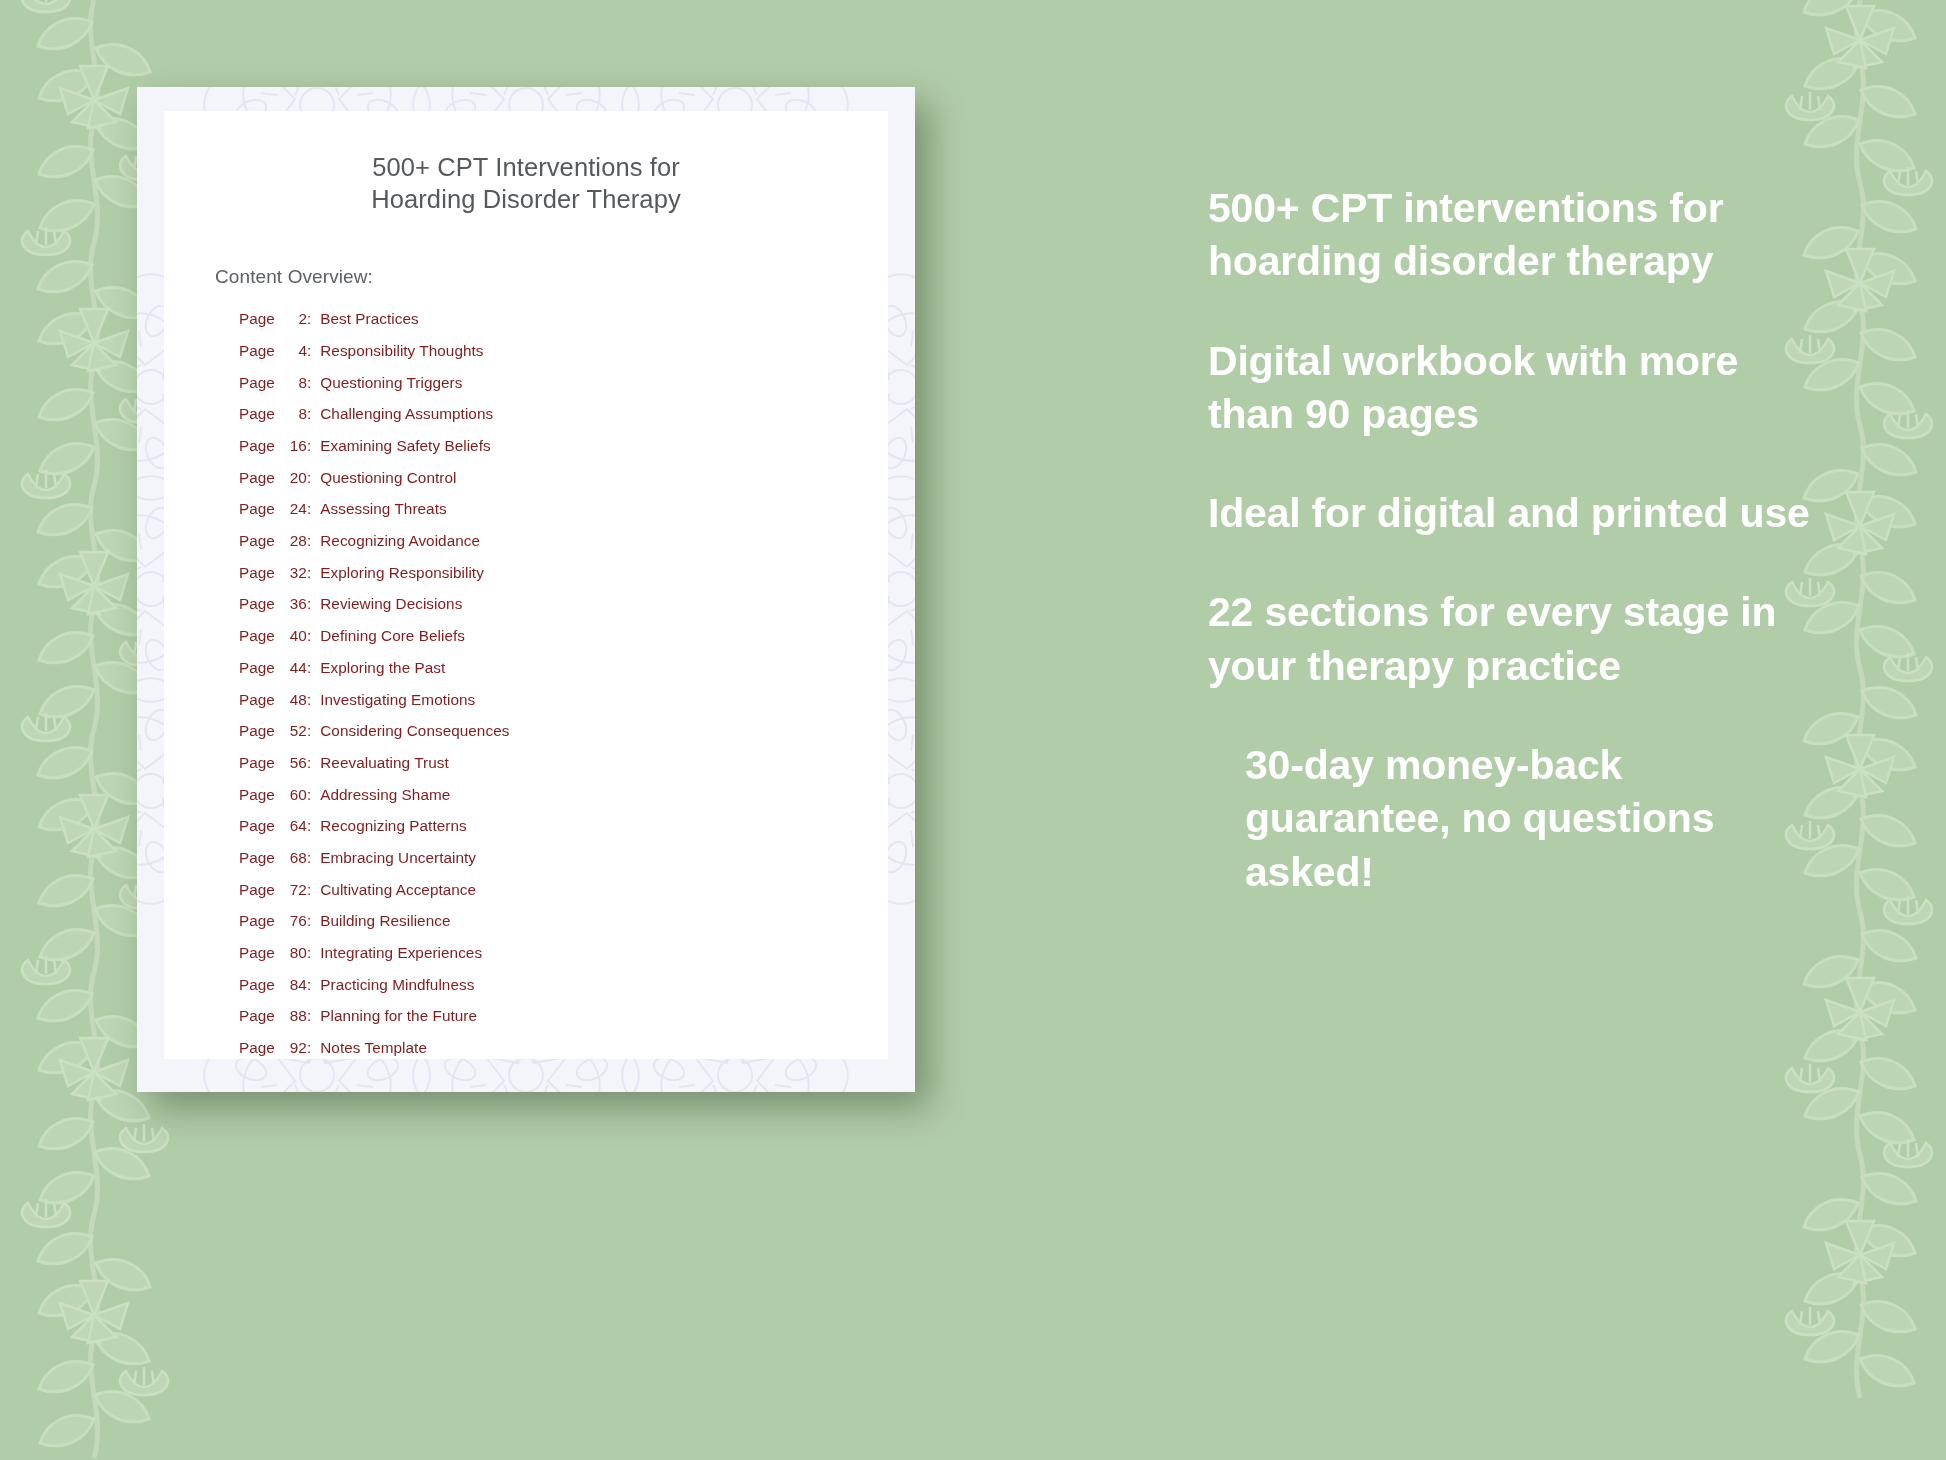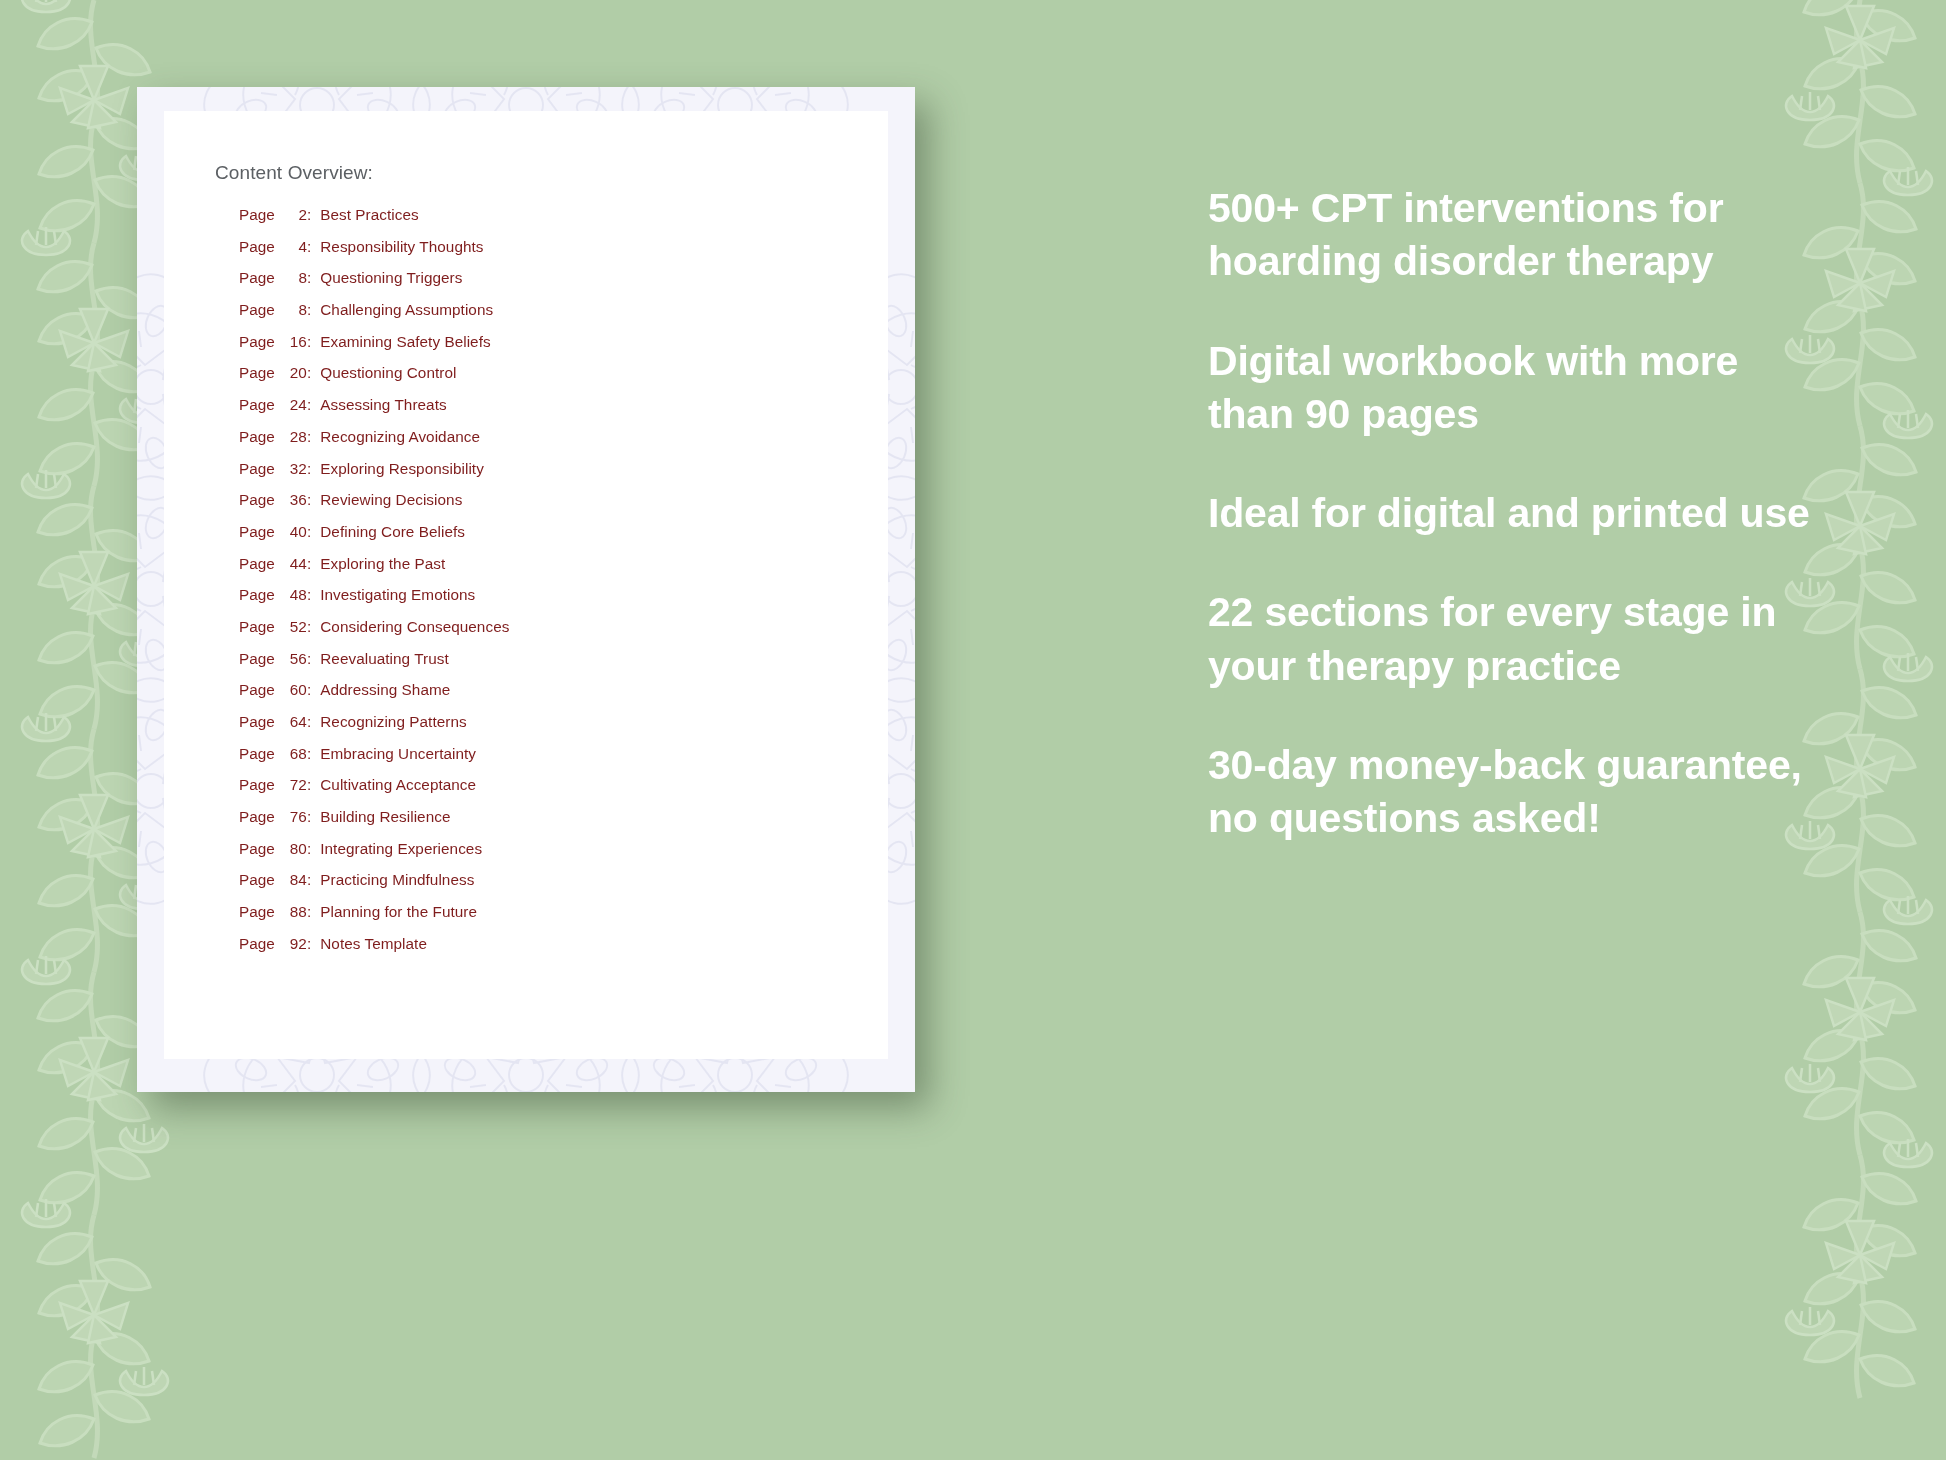--- a/index.html
+++ b/index.html
@@ -109,21 +109,21 @@
     width: 620px;
   }
   .marketing-line {
     color: #ffffff;
     font-size: 41px;
     font-weight: 700;
     line-height: 1.30;
     margin: 0 0 46px 0;
     letter-spacing: -0.2px;
   }
-  .marketing-line:last-child { margin-bottom: 0; }
+  .marketing-line:last-child { margin-bottom: 0; margin-left: 37px; }
 </style>
 </head>
 <body>
 
 <svg class="vine vine-left" viewBox="0 0 200 1460" preserveAspectRatio="none" aria-hidden="true">
   <defs>
     <g id="vine-unit">
       <path d="M100 0 C 88 40, 112 80, 100 120 C 88 160, 112 200, 100 243" fill="none" stroke="#d2e4c9" stroke-width="5"></path>
 
       <path d="M98 22 C 72 12, 50 26, 44 46 C 66 54, 90 44, 98 22 Z" fill="#c6dcbb" stroke="#dcecd4" stroke-width="3"></path>
@@ -198,20 +198,24 @@
     <use href="#mandala" x="14" y="502" transform="rotate(-90 14 502)"></use>
     <use href="#mandala" x="14" y="300" transform="rotate(-90 14 300)"></use>
     <use href="#mandala" x="14" y="704" transform="rotate(-90 14 704)"></use>
     <use href="#mandala" x="764" y="502" transform="rotate(90 764 502)"></use>
     <use href="#mandala" x="764" y="300" transform="rotate(90 764 300)"></use>
     <use href="#mandala" x="764" y="704" transform="rotate(90 764 704)"></use>
   </svg>
 
   <div id="page-sheet">
 
+    <h1 id="doc-title">
+      <span class="title-line">500+ CPT Interventions for</span>
+      <span class="title-line">Hoarding Disorder Therapy</span>
+    </h1>
 
     <p id="content-overview-label">Content Overview:</p>
 
     <ul id="toc-list">
         <li class="toc-row">
           <span class="toc-page-label">Page</span>
           <span class="toc-page-number">2</span>
           <span class="toc-colon">:</span>
           <span class="toc-title">Best Practices</span>
         </li>

